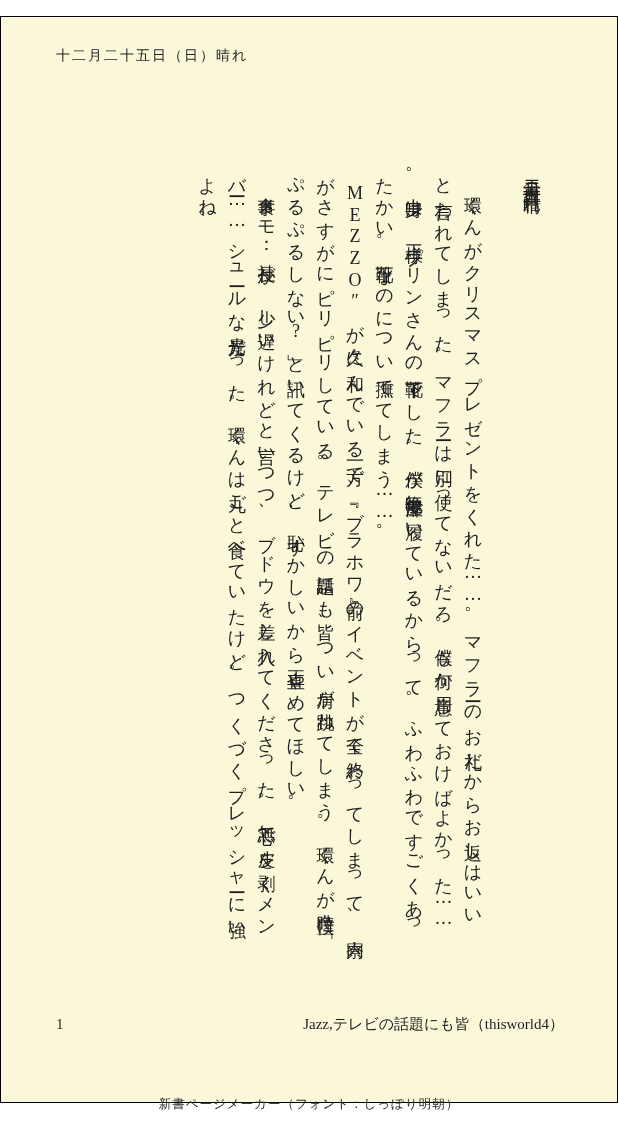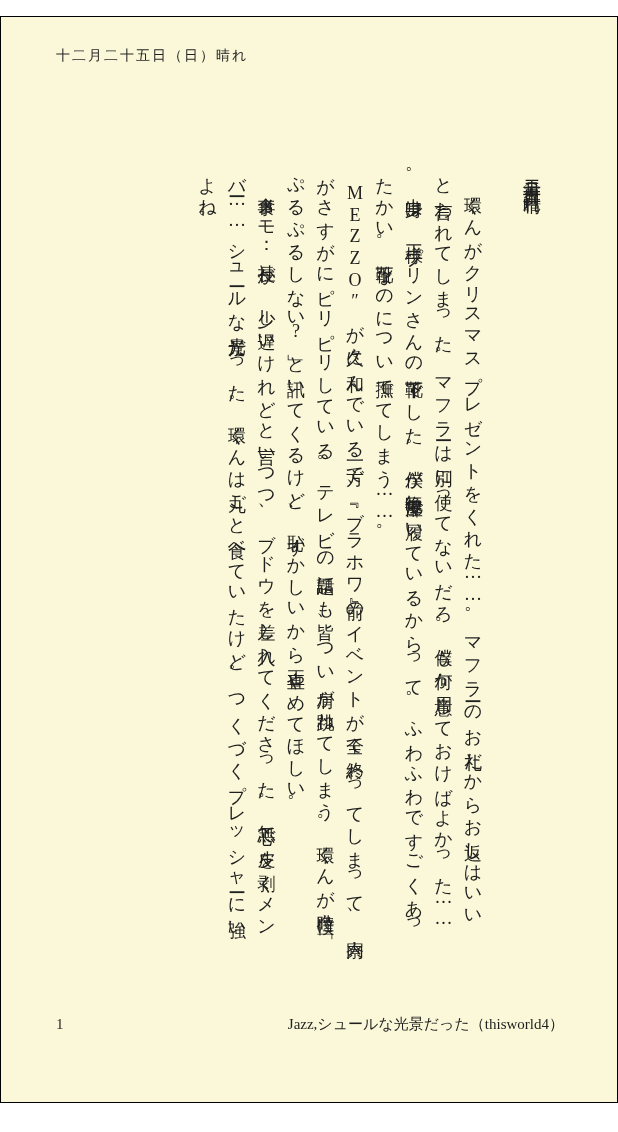--- a/index.html
+++ b/index.html
@@ -91,19 +91,20 @@
 
     <div class="vtext">
       <p class="date-line">十二月二十五日（日）晴れ</p>
       <p class="para">環くんがクリスマスプレゼントをくれた……。マフラーのお礼だからお返しはいいと言われてしまった。マフラーは別に使ってないだろ。僕も何か用意しておけばよかった……。中身は、王様プリンさんの靴下でした。僕が毎晩部屋で履いているからって。ふわふわですごくあったかい。靴下なのについ撫でてしまう……。</p>
       <p class="para">MEZZO″が久々に和んでいる一方で、『ブラホワ』前のイベントが全て終わってしまって、寮内がさすがにピリピリしている。テレビの話題にも皆、つい肩が跳ねてしまう。環くんが時々僕に「ぷるぷるしない?」と訊いてくるけど、恥ずかしいから正直やめてほしい。</p>
       <p class="para">食事メモ：社長が、少し遅いけれどと言いつつ、ブドウを差し入れてくださった。無心で皮を剥くメンバー……シュールな光景だった。環くんは丸ごと食べていたけど。つくづくプレッシャーに強いよね。</p>
     </div>
 
     <div class="page-footer">
       <span>1</span>
-      <span>Jazz,シュールな光景だった（thisworld4）</span>
+      <span>Jazz,テレビの話題にも皆（thisworld4）</span>
     </div>
 
   </div>
 
+  <div class="credit">新書ページメーカー（フォント：しっぽり明朝）</div>
 
 </div>
 
 </body></html>

